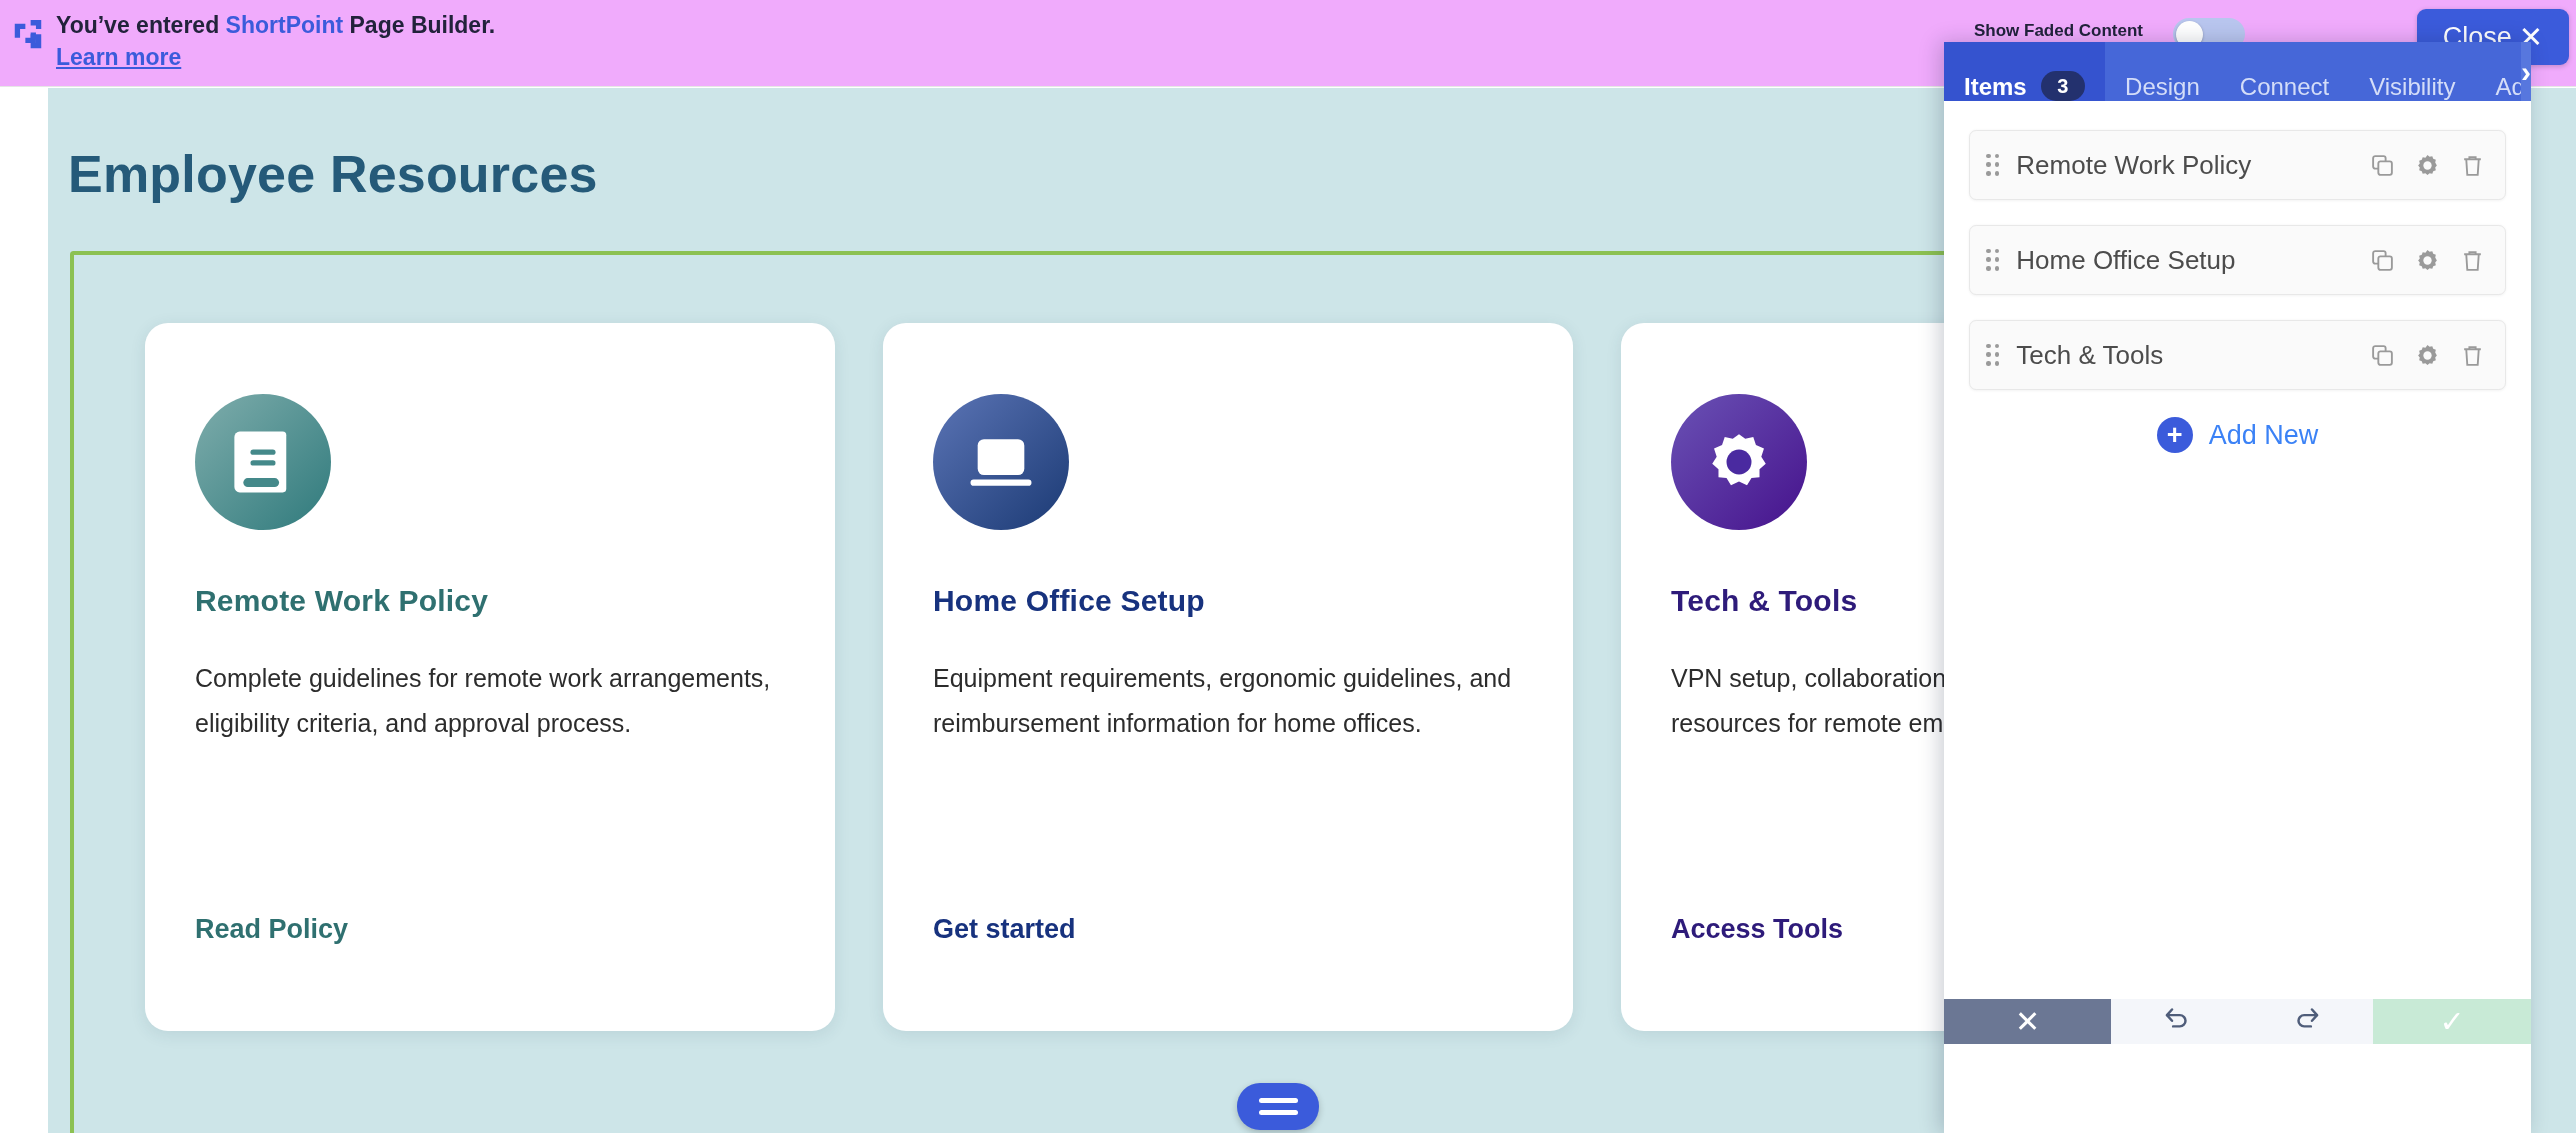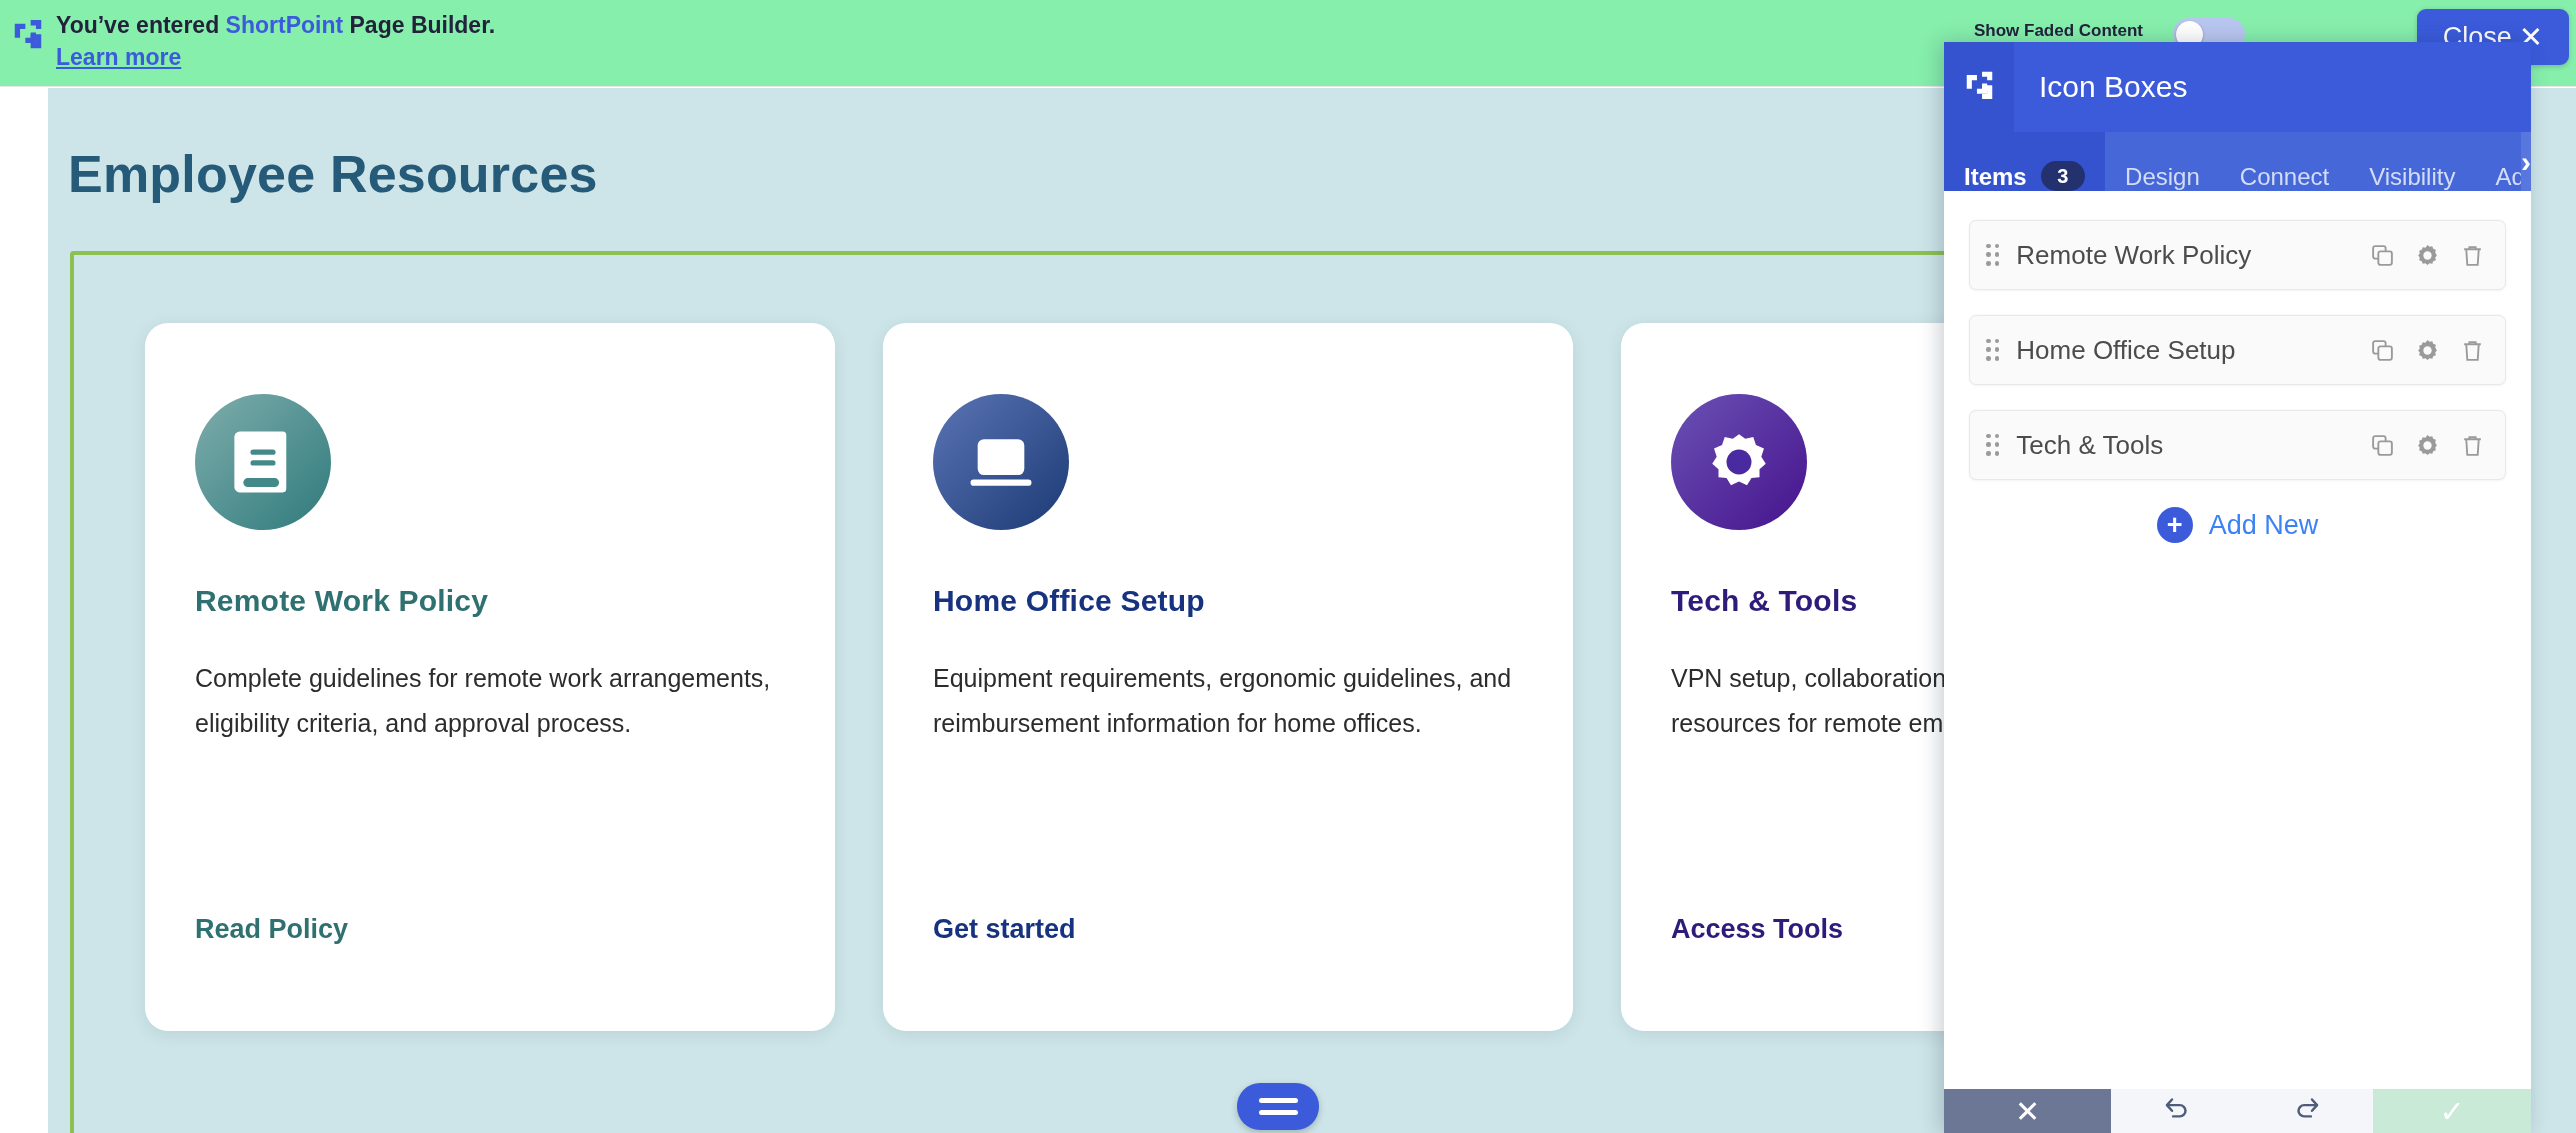--- a/index.html
+++ b/index.html
@@ -6,21 +6,21 @@
   body{
     width:2576px;height:1134px;overflow:hidden;position:relative;
     background:#ffffff;
     font-family:"Liberation Sans", sans-serif;
     -webkit-font-smoothing:antialiased;
   }
 
   
   #topbar{
     position:absolute;left:0;top:0;width:2576px;height:87px;
-    background:#86efac;border-bottom:0.9px solid #e6e6e6;box-sizing:border-box;
+    background:#f0abfc;border-bottom:0.9px solid #e6e6e6;box-sizing:border-box;
   }
   #sp-logo-small{
     position:absolute;left:12.5px;top:18px;width:30px;height:36px;
   }
   #notice-text{
     position:absolute;left:56px;top:9px;width:1254px;
     font-size:23px;line-height:32px;color:#22223b;font-weight:600;
   }
   #notice-text .brand{color:#3b5bdb;}
   #learn-more{
@@ -248,30 +248,20 @@
   </div>
 
   <div id="resize-handle">
     <span></span>
     <span></span>
   </div>
 </div>
 
 <div id="panel">
 
-  <div id="panel-header">
-    <div class="logo-box">
-      <svg viewBox="0 0 34 40" width="29" height="34">
-        <path d="M20 2 H32 V12 H26 V8 H20 Z" fill="#ffffff"></path>
-        <path d="M2 6 H14 V12 H8 V22 H20 V16 H26 V28 H14 V22 H2 Z" fill="#ffffff"></path>
-        <path d="M20 18 H32 V34 H20 V28 H26 V24 H20 Z" fill="#ffffff"></path>
-      </svg>
-    </div>
-    <div id="panel-title">Icon Boxes</div>
-  </div>
 
   <div id="panel-tabs">
     <div class="tab active">
       <span>Items</span>
       <span class="badge">3</span>
     </div>
     <div class="tab">
       <span>Design</span>
     </div>
     <div class="tab">

